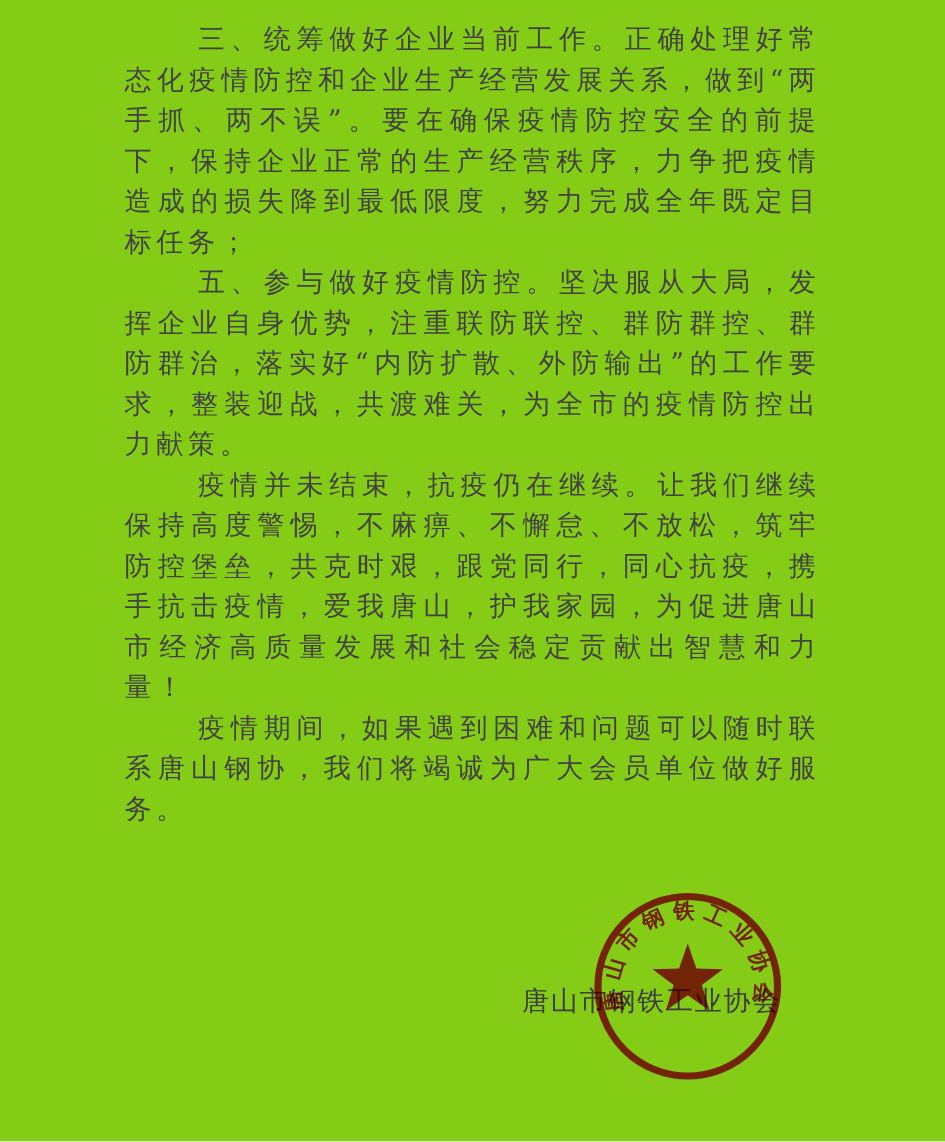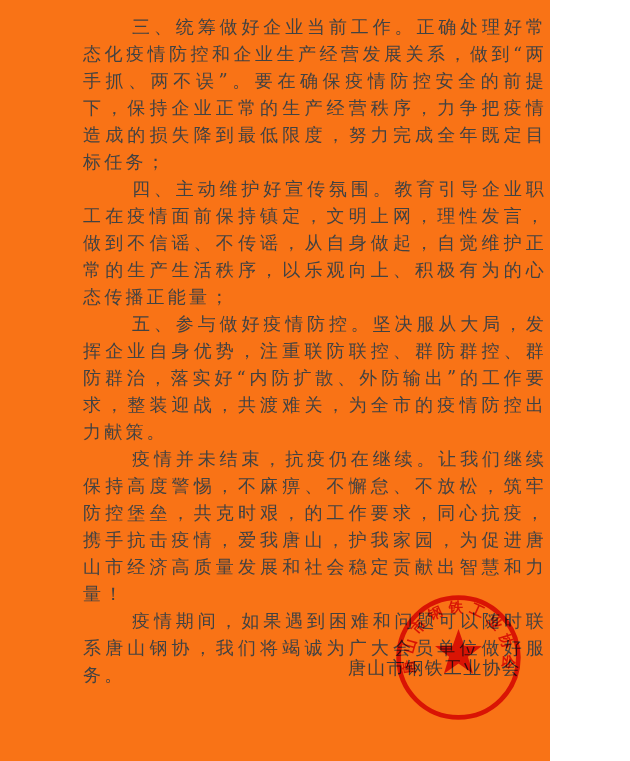--- a/index.html
+++ b/index.html
@@ -1,20 +1,20 @@
 <!DOCTYPE html>
 <html><head>
 <meta charset="utf-8">
 <style>
   html, body { margin: 0; padding: 0; background: #ffffff; }
   .page {
     position: relative;
-    width: 550px;
+    width: 630px;
     height: 761px;
-    background: #f97316;
+    background: #84cc16;
     overflow: hidden;
     font-family: "DejaVu Serif", "Liberation Serif", serif;
   }
   .doc-body {
     position: absolute;
     left: 83px;
     top: 13px;
     width: 464px;
     font-size: 18px;
     line-height: 27px;
@@ -56,23 +56,22 @@
     letter-spacing: 5.5px;
   }
 </style>
 </head>
 <body>
 
 <div class="page">
 
   <div class="doc-body">
     <p>三、统筹做好企业当前工作。正确处理好常态化疫情防控和企业生产经营发展关系，做到“两手抓、两不误”。要在确保疫情防控安全的前提下，保持企业正常的生产经营秩序，力争把疫情造成的损失降到最低限度，努力完成全年既定目标任务；</p>
-    <p>四、主动维护好宣传氛围。教育引导企业职工在疫情面前保持镇定，文明上网，理性发言，做到不信谣、不传谣，从自身做起，自觉维护正常的生产生活秩序，以乐观向上、积极有为的心态传播正能量；</p>
     <p>五、参与做好疫情防控。坚决服从大局，发挥企业自身优势，注重联防联控、群防群控、群防群治，落实好“内防扩散、外防输出”的工作要求，整装迎战，共渡难关，为全市的疫情防控出力献策。</p>
-    <p>疫情并未结束，抗疫仍在继续。让我们继续保持高度警惕，不麻痹、不懈怠、不放松，筑牢防控堡垒，共克时艰，的工作要求，同心抗疫，携手抗击疫情，爱我唐山，护我家园，为促进唐山市经济高质量发展和社会稳定贡献出智慧和力量！</p>
+    <p>疫情并未结束，抗疫仍在继续。让我们继续保持高度警惕，不麻痹、不懈怠、不放松，筑牢防控堡垒，共克时艰，跟党同行，同心抗疫，携手抗击疫情，爱我唐山，护我家园，为促进唐山市经济高质量发展和社会稳定贡献出智慧和力量！</p>
     <p>疫情期间，如果遇到困难和问题可以随时联系唐山钢协，我们将竭诚为广大会员单位做好服务。</p>
   </div>
 
   <div class="signature-block">
     <div>唐山市钢铁工业协会</div>
   </div>
 
   <div class="seal">
     <svg viewBox="0 0 140 140" xmlns="http://www.w3.org/2000/svg">
       <circle cx="70" cy="70" r="63" fill="none" stroke="#dd1c1c" stroke-width="5"></circle>

